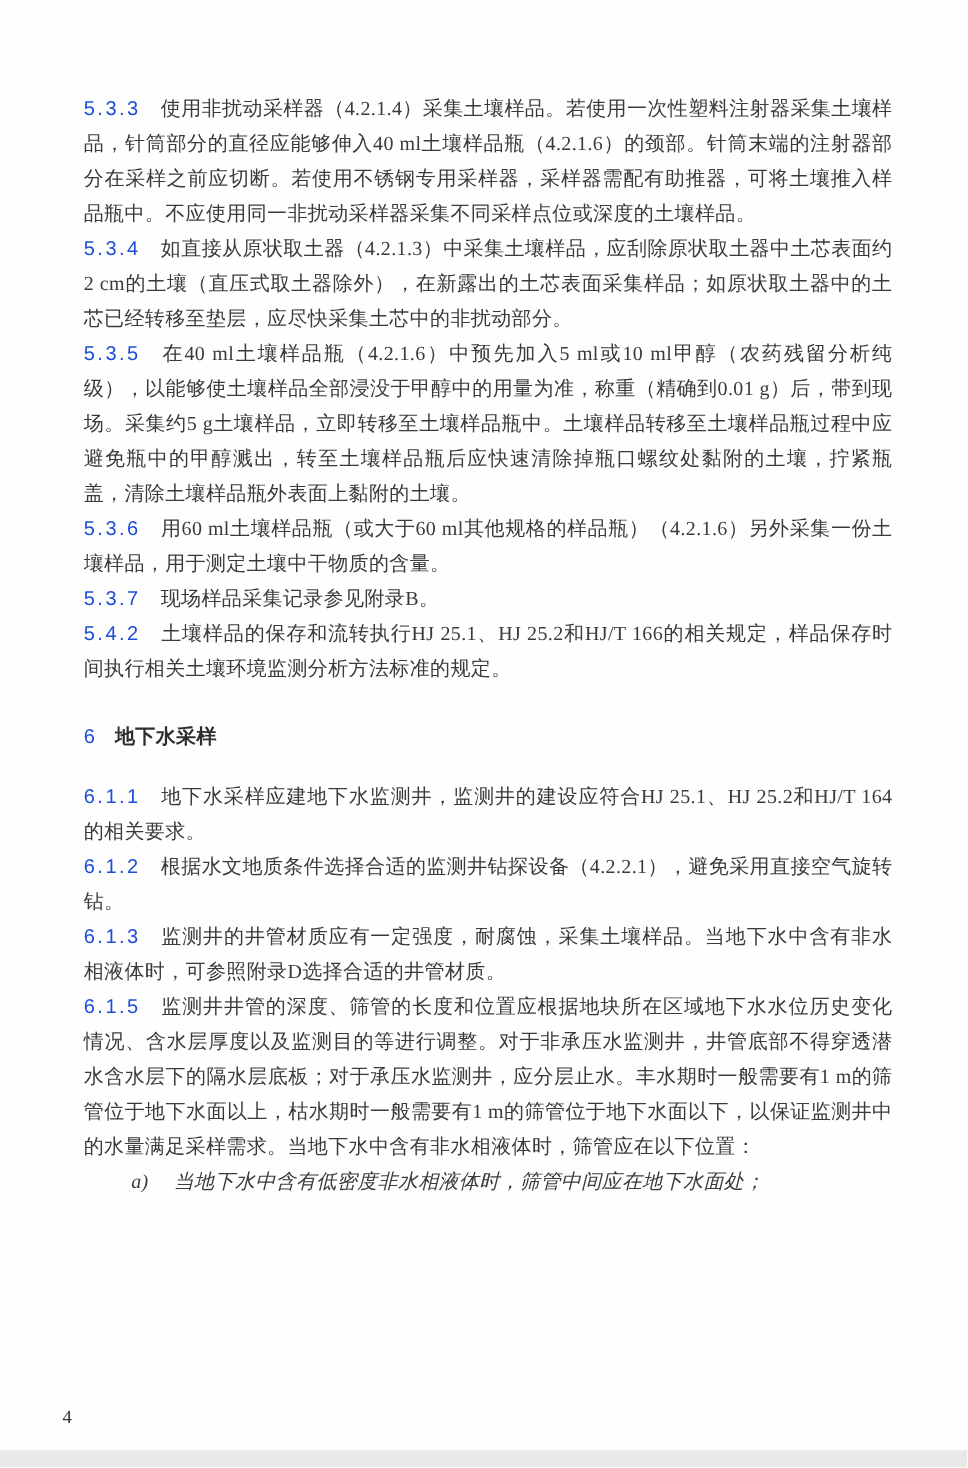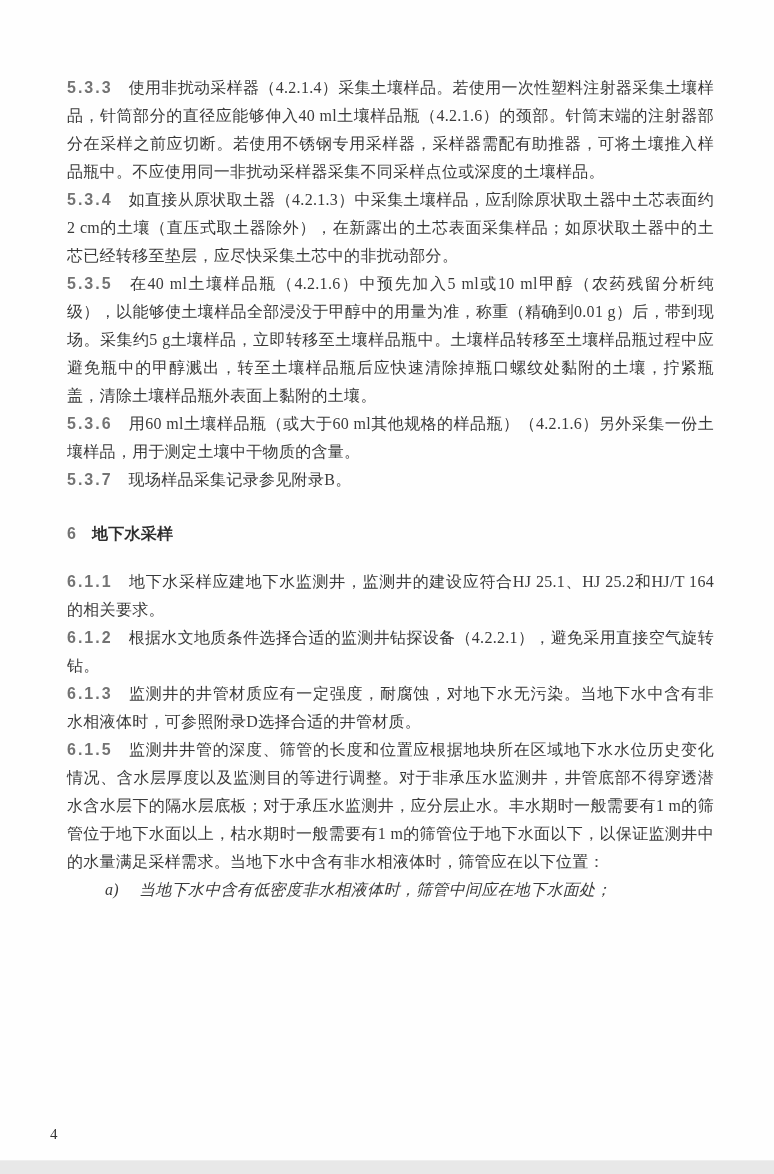--- a/index.html
+++ b/index.html
@@ -24,24 +24,24 @@
   }
   .content p {
     margin: 0;
     font-size: 16px;
     line-height: 28px;
     text-align: justify;
     letter-spacing: 0.3px;
   }
   .num {
     font-family: "Liberation Sans", "DejaVu Sans", sans-serif;
-    font-weight: bold;
+    font-weight: normal;
     letter-spacing: 2px;
     margin-right: 16px;
-    color: #737373;
+    color: #1d4ed8;
     white-space: nowrap;
   }
   p.h1, p.h2 {
     font-family: "Liberation Sans", "DejaVu Sans", sans-serif;
     font-weight: bold;
     color: #2e2e2e;
     text-align: left;
   }
   p.h1 { margin-top: 26px; margin-bottom: 20px; }
   p.h2 { margin-top: 10px; margin-bottom: 8px; }
@@ -77,29 +77,30 @@
     <p class="clause"><span class="num">5.3.4</span><span class="txt">如直接从原状取土器（4.2.1.3）中采集土壤样品，应刮除原状取土器中土芯表面约2 cm的土壤（直压式取土器除外），在新露出的土芯表面采集样品；如原状取土器中的土芯已经转移至垫层，应尽快采集土芯中的非扰动部分。</span></p>
 
     <p class="clause"><span class="num">5.3.5</span><span class="txt">在40 ml土壤样品瓶（4.2.1.6）中预先加入5 ml或10 ml甲醇（农药残留分析纯级），以能够使土壤样品全部浸没于甲醇中的用量为准，称重（精确到0.01 g）后，带到现场。采集约5 g土壤样品，立即转移至土壤样品瓶中。土壤样品转移至土壤样品瓶过程中应避免瓶中的甲醇溅出，转至土壤样品瓶后应快速清除掉瓶口螺纹处黏附的土壤，拧紧瓶盖，清除土壤样品瓶外表面上黏附的土壤。</span></p>
 
     <p class="clause"><span class="num">5.3.6</span><span class="txt">用60 ml土壤样品瓶（或大于60 ml其他规格的样品瓶）（4.2.1.6）另外采集一份土壤样品，用于测定土壤中干物质的含量。</span></p>
 
     <p class="clause"><span class="num">5.3.7</span><span class="txt">现场样品采集记录参见附录B。</span></p>
 
 
 
+    <p class="clause"><span class="num">5.4.2</span><span class="txt">土壤样品的保存和流转执行HJ 25.1、HJ 25.2和HJ/T 166的相关规定，样品保存时间执行相关土壤环境监测分析方法标准的规定。</span></p>
 
     <p class="h1"><span class="num">6</span><span class="txt">地下水采样</span></p>
 
 
     <p class="clause"><span class="num">6.1.1</span><span class="txt">地下水采样应建地下水监测井，监测井的建设应符合HJ 25.1、HJ 25.2和HJ/T 164的相关要求。</span></p>
 
     <p class="clause"><span class="num">6.1.2</span><span class="txt">根据水文地质条件选择合适的监测井钻探设备（4.2.2.1），避免采用直接空气旋转钻。</span></p>
 
-    <p class="clause"><span class="num">6.1.3</span><span class="txt">监测井的井管材质应有一定强度，耐腐蚀，对地下水无污染。当地下水中含有非水相液体时，可参照附录D选择合适的井管材质。</span></p>
+    <p class="clause"><span class="num">6.1.3</span><span class="txt">监测井的井管材质应有一定强度，耐腐蚀，采集土壤样品。当地下水中含有非水相液体时，可参照附录D选择合适的井管材质。</span></p>
 
 
     <p class="clause"><span class="num">6.1.5</span><span class="txt">监测井井管的深度、筛管的长度和位置应根据地块所在区域地下水水位历史变化情况、含水层厚度以及监测目的等进行调整。对于非承压水监测井，井管底部不得穿透潜水含水层下的隔水层底板；对于承压水监测井，应分层止水。丰水期时一般需要有1 m的筛管位于地下水面以上，枯水期时一般需要有1 m的筛管位于地下水面以下，以保证监测井中的水量满足采样需求。当地下水中含有非水相液体时，筛管应在以下位置：</span></p>
 
     <p class="list-item"><span class="marker">a)</span><span class="txt">当地下水中含有低密度非水相液体时，筛管中间应在地下水面处；</span></p>
 
   </div>
 
   <div class="footer-pagenum">4</div>
   <div class="bottom-strip"></div>

